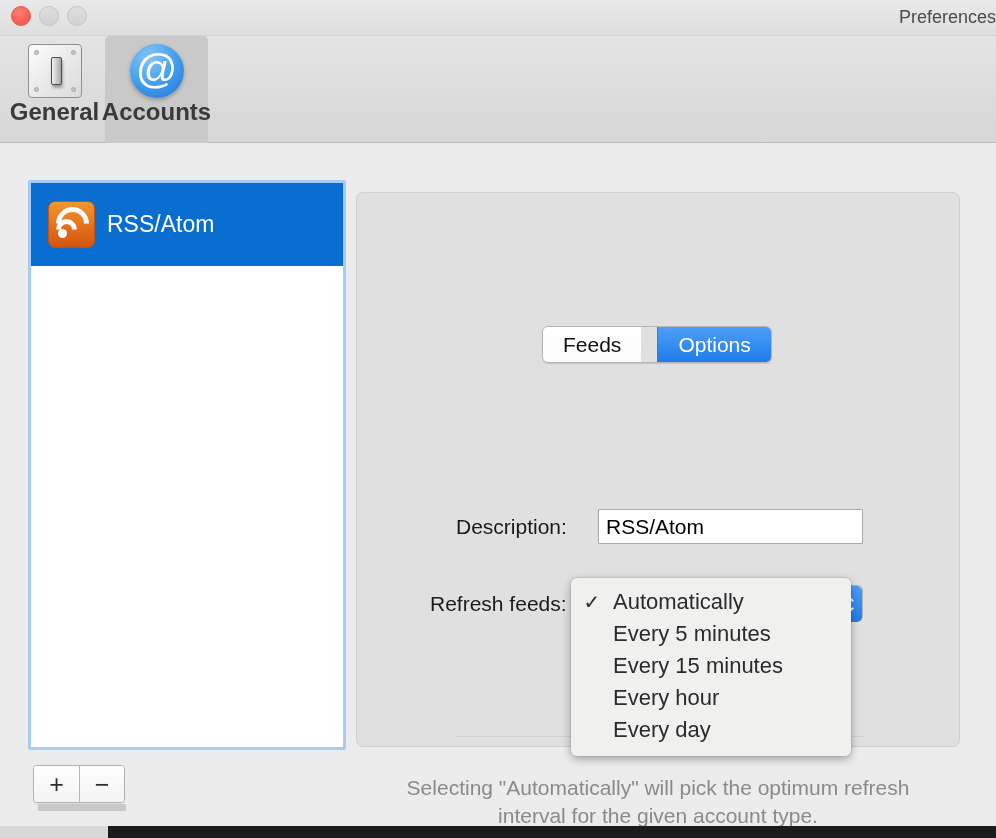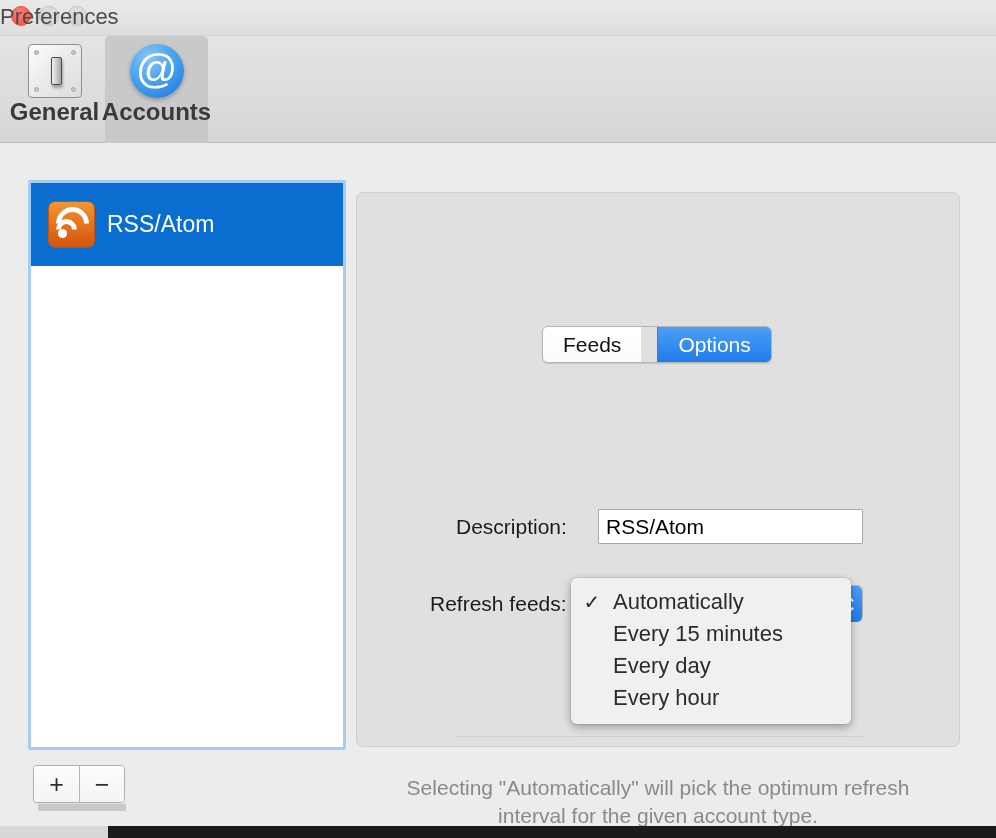--- a/index.html
+++ b/index.html
@@ -44,22 +44,22 @@
   }
   .light.min, .light.zoom {
     background: linear-gradient(to bottom, #dedede, #d2d2d2);
     border: 1px solid #c3c3c3;
   }
   #window-title {
     position: absolute;
     left: 0; top: 0;
     width: 996px; height: 36px;
     line-height: 34px;
-    text-align: left;
-    font-size: 22px;
+    text-align: right;
+    font-size: 18px;
     color: #4b4b4b;
   }
 
   
   #toolbar {
     position: absolute;
     left: 0; top: 36px;
     width: 996px; height: 107px;
     background: linear-gradient(to bottom, #e4e4e4 0%, #d6d6d6 100%);
     border-bottom: 1px solid #b9b9b9;
@@ -459,30 +459,34 @@
 
     <div id="helptext">Selecting "Automatically" will pick the optimum refresh interval for the given account type.</div>
 
     <div id="dropdown">
       <div class="menuitem">
         <span class="menucheck">✓</span>
         <span class="menulabel">Automatically</span>
       </div>
       <div class="menuitem">
         <span class="menucheck"></span>
+        <span class="menulabel">Every 5 minutes</span>
+      </div>
+      <div class="menuitem">
+        <span class="menucheck"></span>
         <span class="menulabel">Every 15 minutes</span>
+      </div>
+      <div class="menuitem">
+        <span class="menucheck"></span>
+        <span class="menulabel">Every hour</span>
       </div>
       <div class="menuitem">
         <span class="menucheck"></span>
         <span class="menulabel">Every day</span>
       </div>
-      <div class="menuitem">
-        <span class="menucheck"></span>
-        <span class="menulabel">Every hour</span>
-      </div>
     </div>
 
   </div>
 
   <div id="tabstub"></div>
   <div id="bottomstrip"></div>
   <div id="bottomstrip-left"></div>
 
 </div>
 

